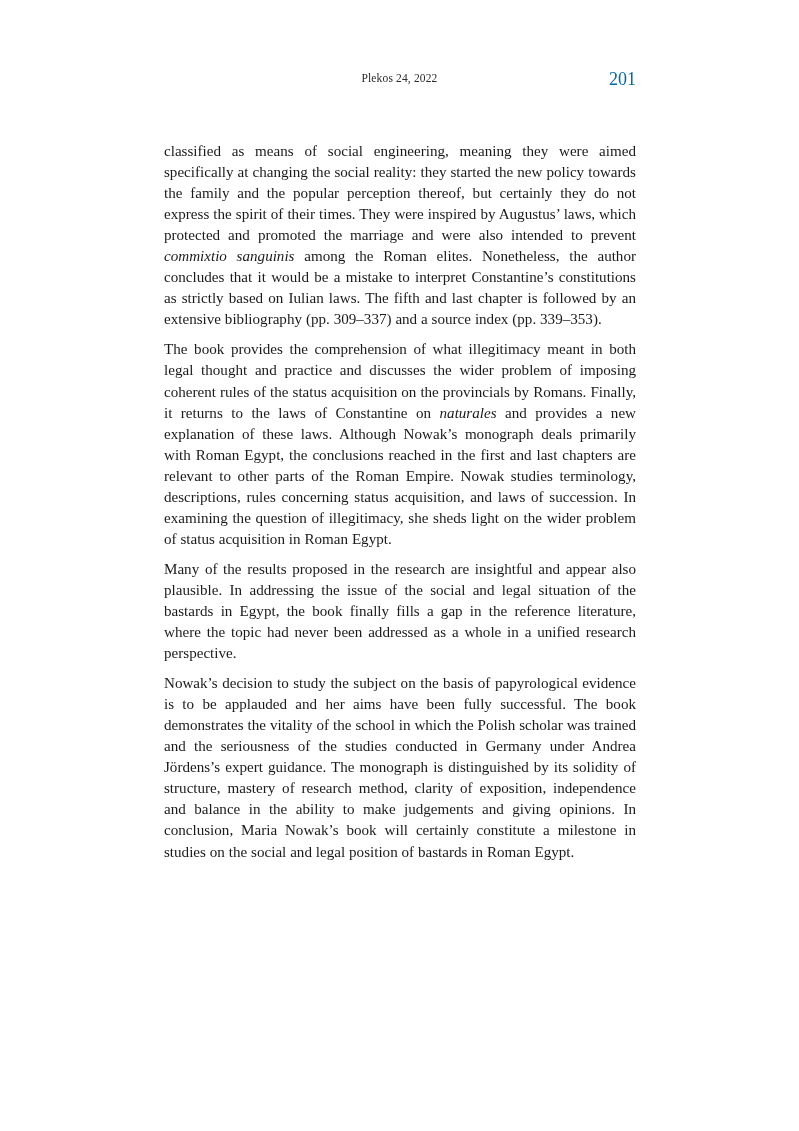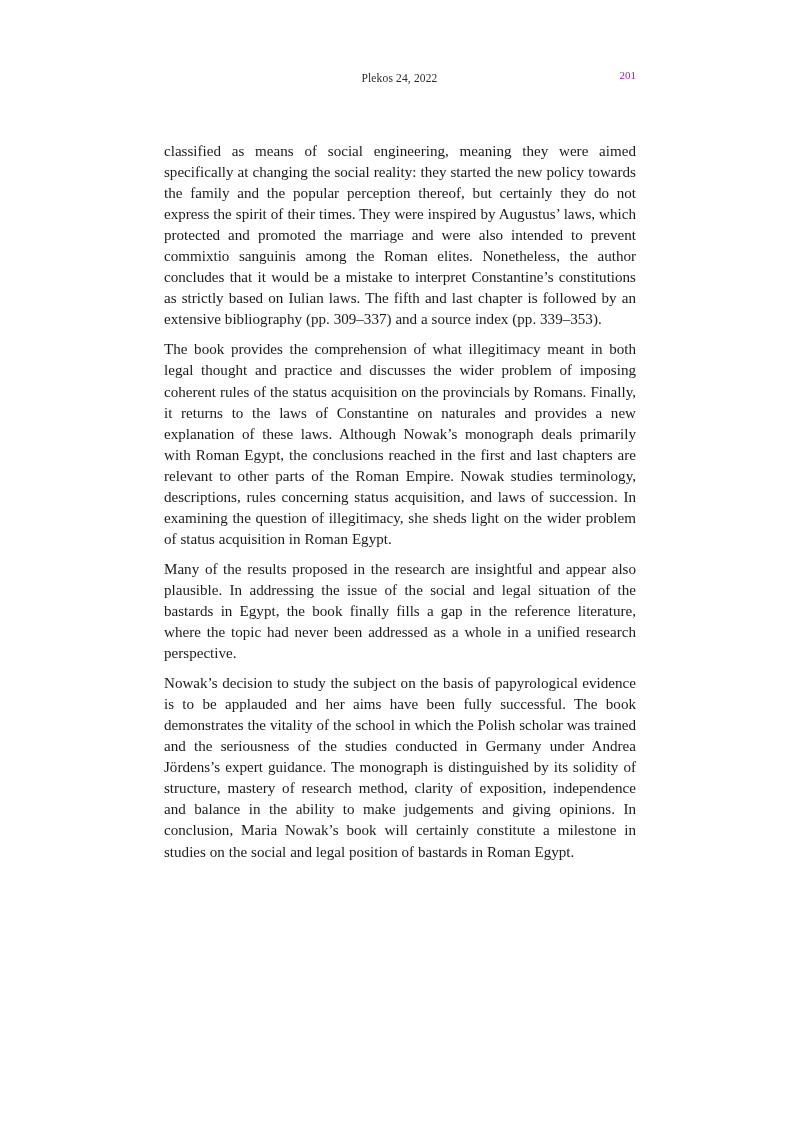--- a/index.html
+++ b/index.html
@@ -32,22 +32,22 @@
     width: 799px;
     text-align: center;
     font-size: 11.5px;
     letter-spacing: 0.15px;
     color: #2b2b2b;
   }
   .running-head-pageno {
     position: absolute;
     right: 163px;
     top: -3px;
-    font-size: 11px;
-    color: #a21caf;
+    font-size: 18px;
+    color: #0369a1;
     text-align: right;
   }
 
   
   .textblock {
     position: absolute;
     left: 164px;
     top: 141px;
     width: 472px;
   }
@@ -59,20 +59,21 @@
     text-justify: inter-word;
     -webkit-hyphens: none;
     hyphens: none;
     word-spacing: 0.1px;
     color: #1a1a1a;
   }
   .para:last-child {
     margin-bottom: 16px;
   }
   .it {
+    font-style: italic;
   }
 </style>
 </head>
 <body>
 
 <div class="page">
 
   <div class="running-head">
     <div class="running-head-title">Plekos 24, 2022</div>
     <div class="running-head-pageno">201</div>

